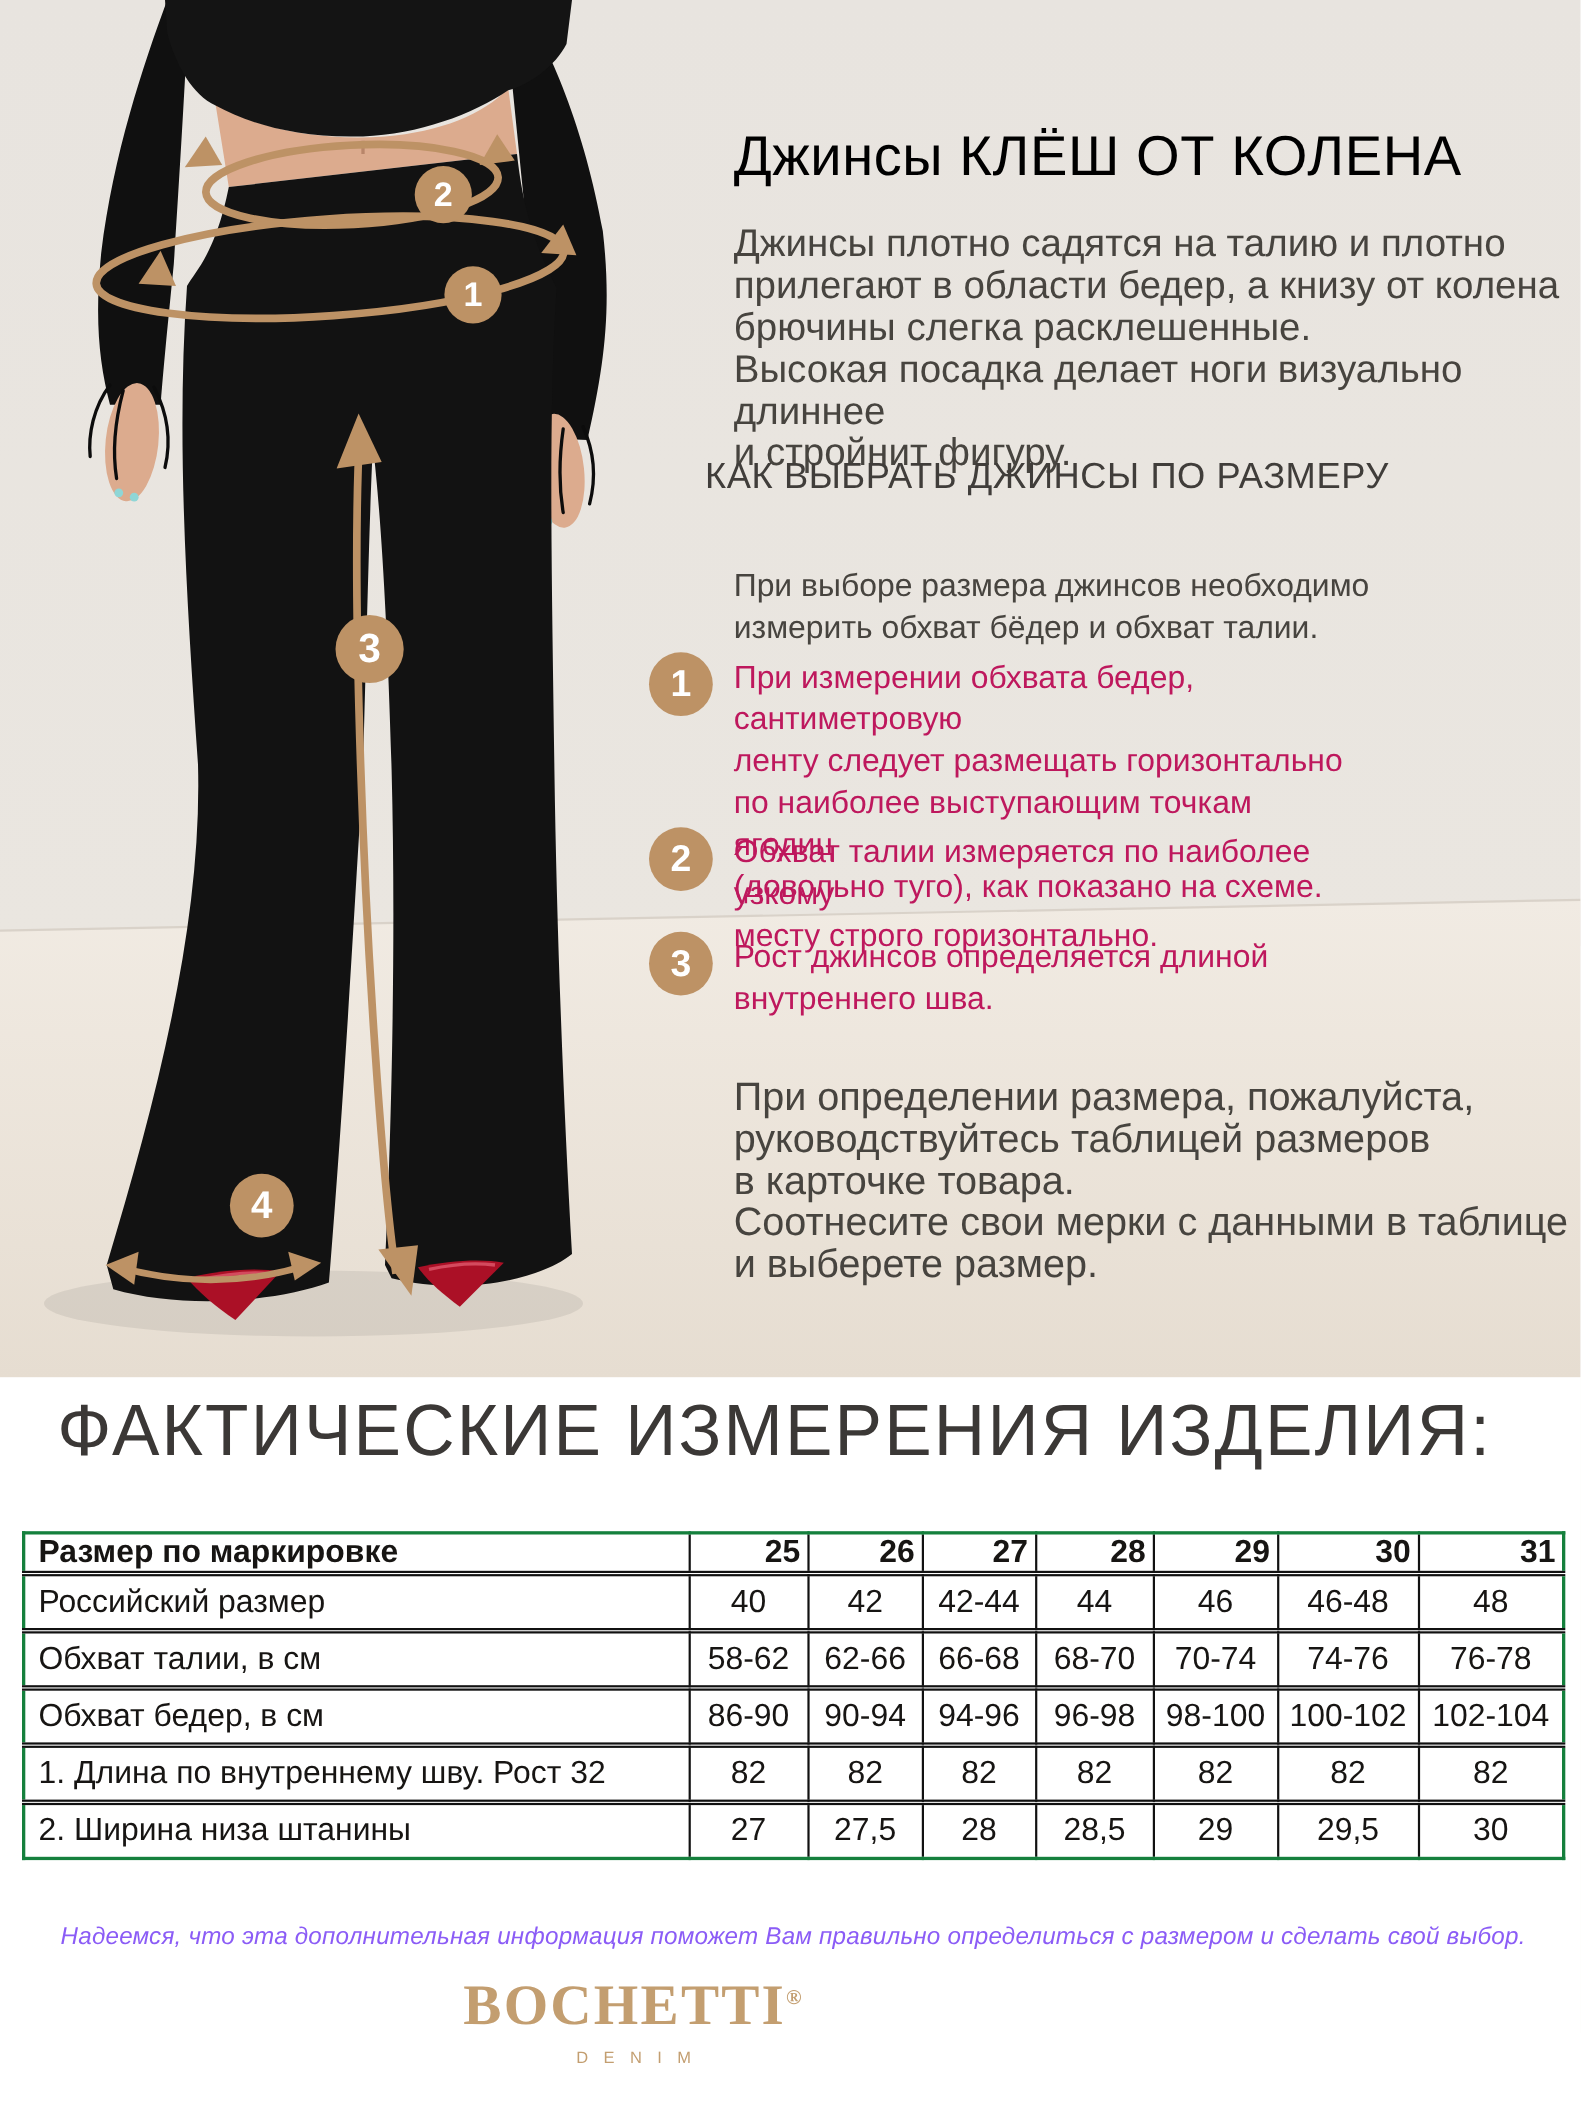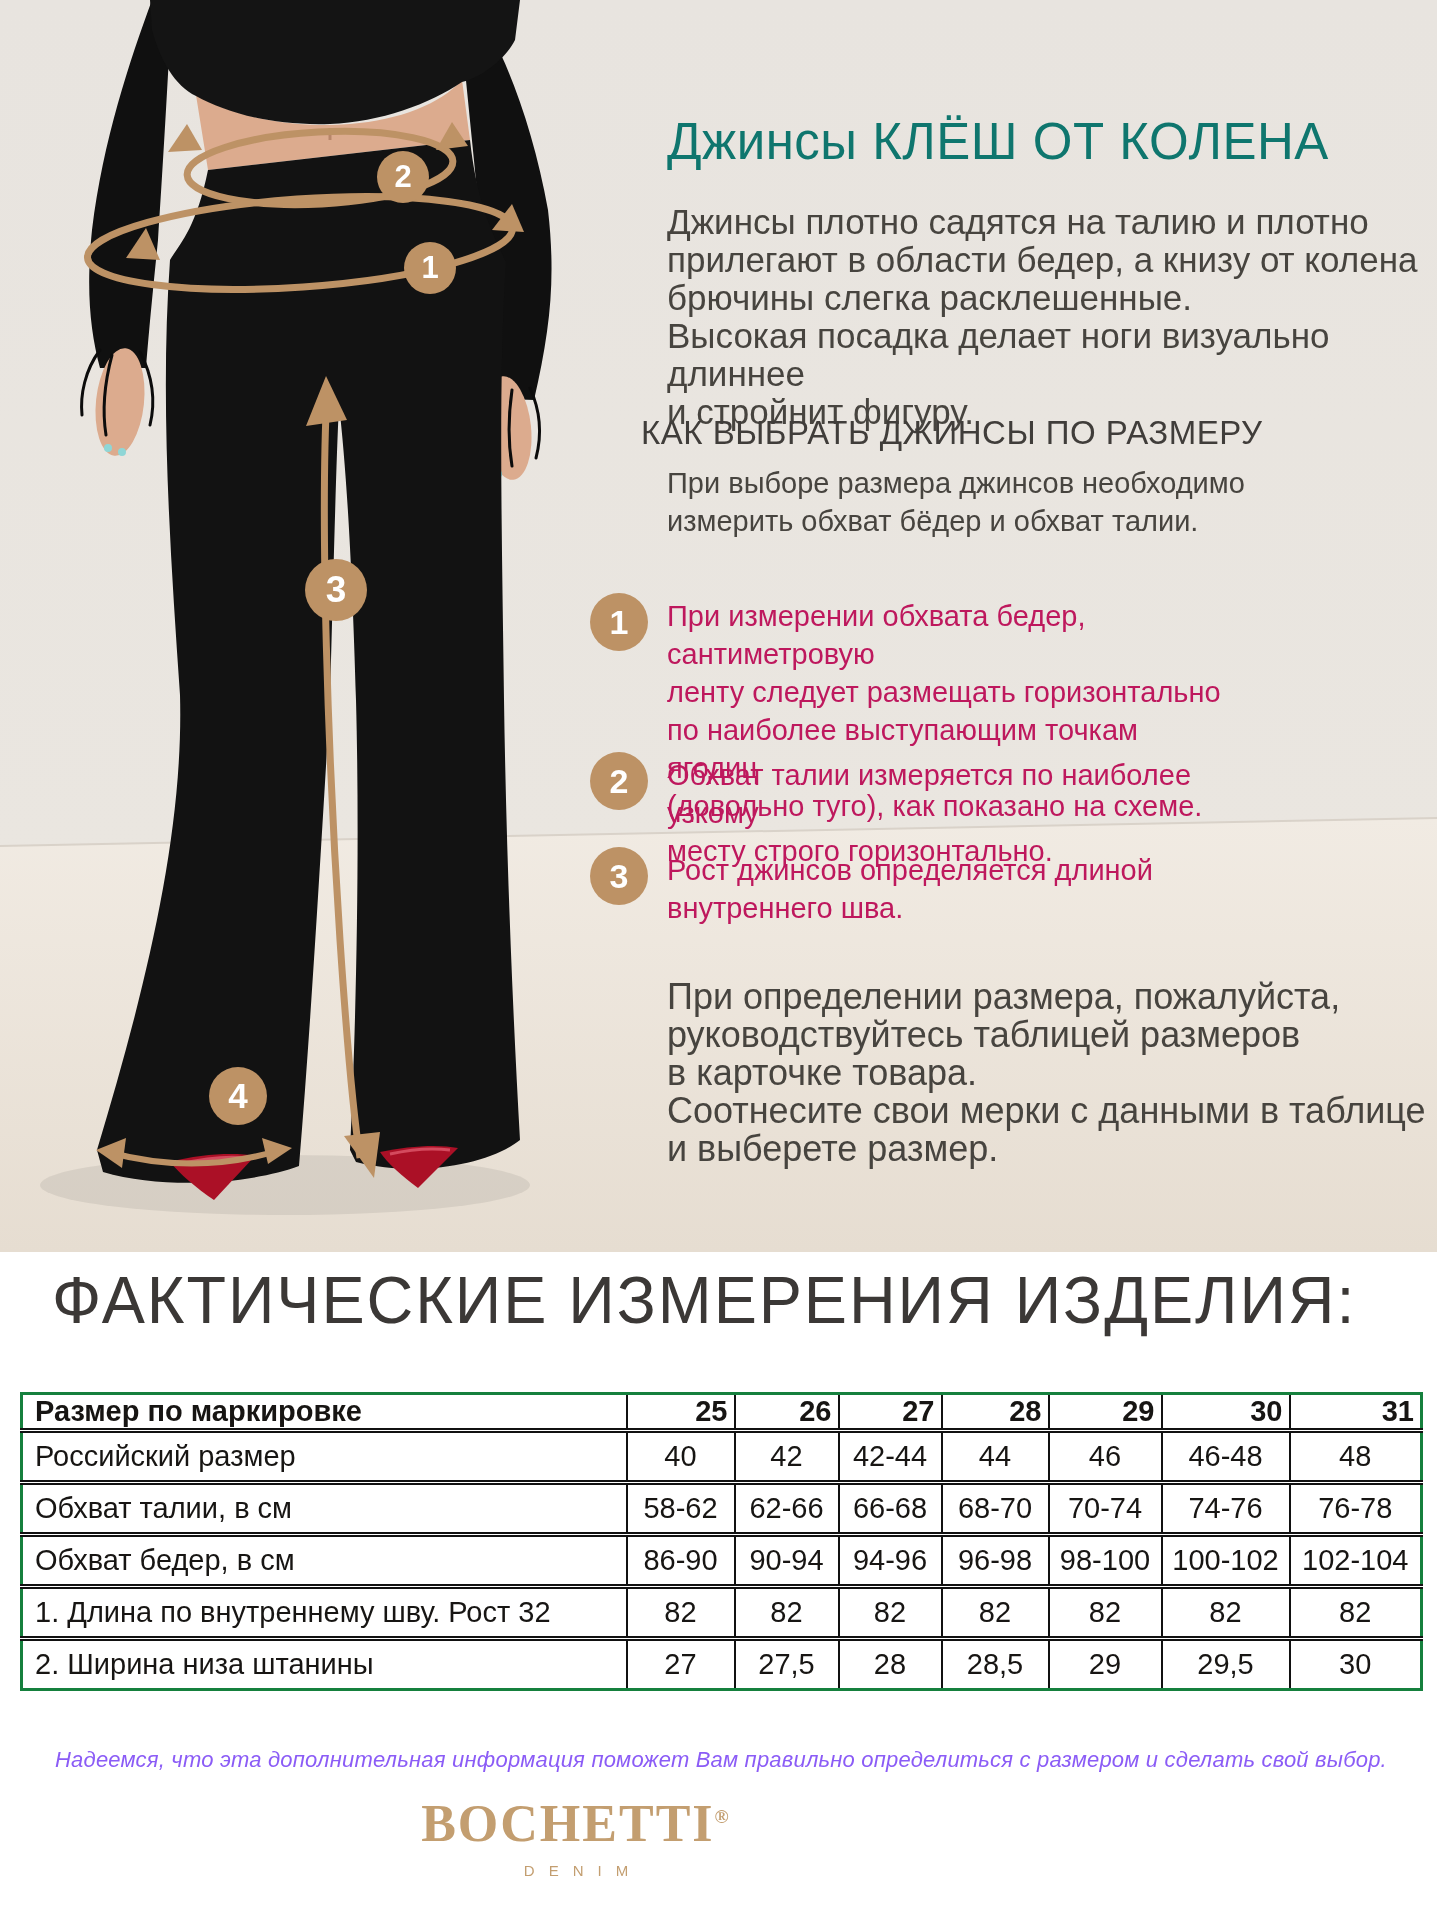--- a/index.html
+++ b/index.html
@@ -2,24 +2,24 @@
 <html><head>
 <meta charset="utf-8">
 <style>
   html,body{margin:0;padding:0;background:#fff;}
   .page{position:relative;width:1437px;height:1920px;overflow:hidden;
         font-family:"Liberation Sans",sans-serif;background:#ffffff;}
   
   .hero{position:absolute;left:0;top:0;width:1437px;height:1252px;background:#e9e5e0;}
   .hero svg{position:absolute;left:0;top:0;}
   .hero-text{position:absolute;white-space:pre-line;color:#47443f;}
-  .title{left:667px;top:112px;font-size:51px;font-weight:500;color:#0f766e;letter-spacing:.5px;white-space:nowrap;}
+  .title{left:667px;top:112px;font-size:51px;font-weight:500;color:#000000;letter-spacing:.5px;white-space:nowrap;}
   .intro{left:667px;top:203px;font-size:35px;line-height:38px;}
   .how-heading{left:641px;top:414px;font-size:33px;font-weight:500;color:#403d3a;letter-spacing:.5px;white-space:nowrap;}
-  .how-intro{left:667px;top:464px;font-size:29px;line-height:38px;}
+  .how-intro{left:667px;top:514px;font-size:29px;line-height:38px;}
   .outro{left:667px;top:978px;font-size:36px;line-height:38px;}
   .step{position:absolute;left:590px;display:flex;align-items:flex-start;}
   .step-1{top:593px;} .step-2{top:752px;} .step-3{top:847px;}
   .step-badge{flex:0 0 auto;width:58px;height:58px;border-radius:50%;background:#bd9265;
               color:#fff;font-size:34px;font-weight:bold;display:flex;align-items:center;justify-content:center;}
   .step-text{margin-left:19px;margin-top:4px;font-size:29px;line-height:38px;color:#be185d;white-space:pre-line;width:560px;}
   
   .marker{position:absolute;border-radius:50%;background:#bd9265;color:#fff;font-weight:bold;
           display:flex;align-items:center;justify-content:center;}
   .marker-1{left:404px;top:242px;width:52px;height:52px;font-size:31px;}

